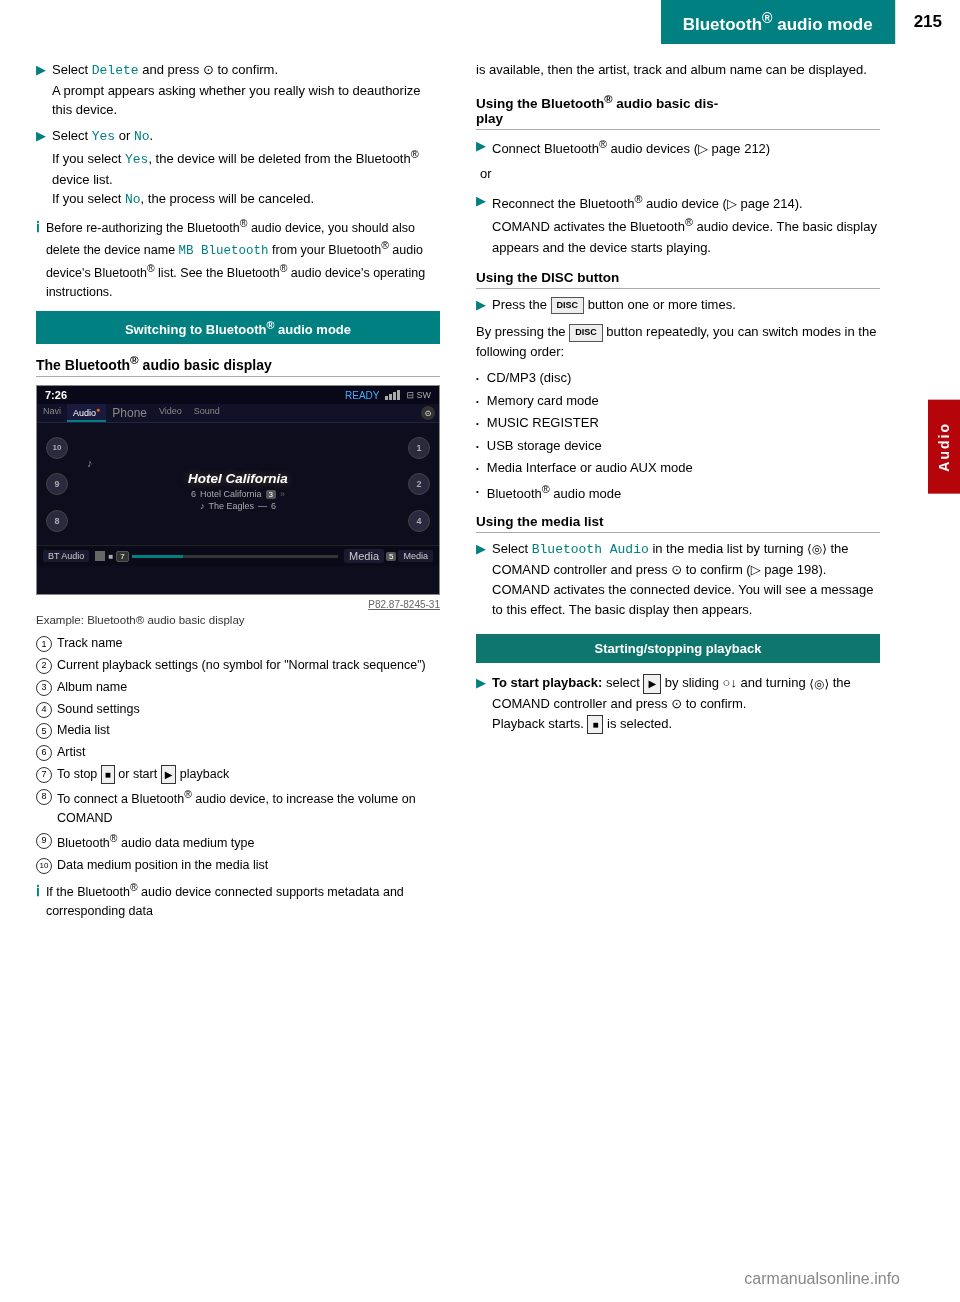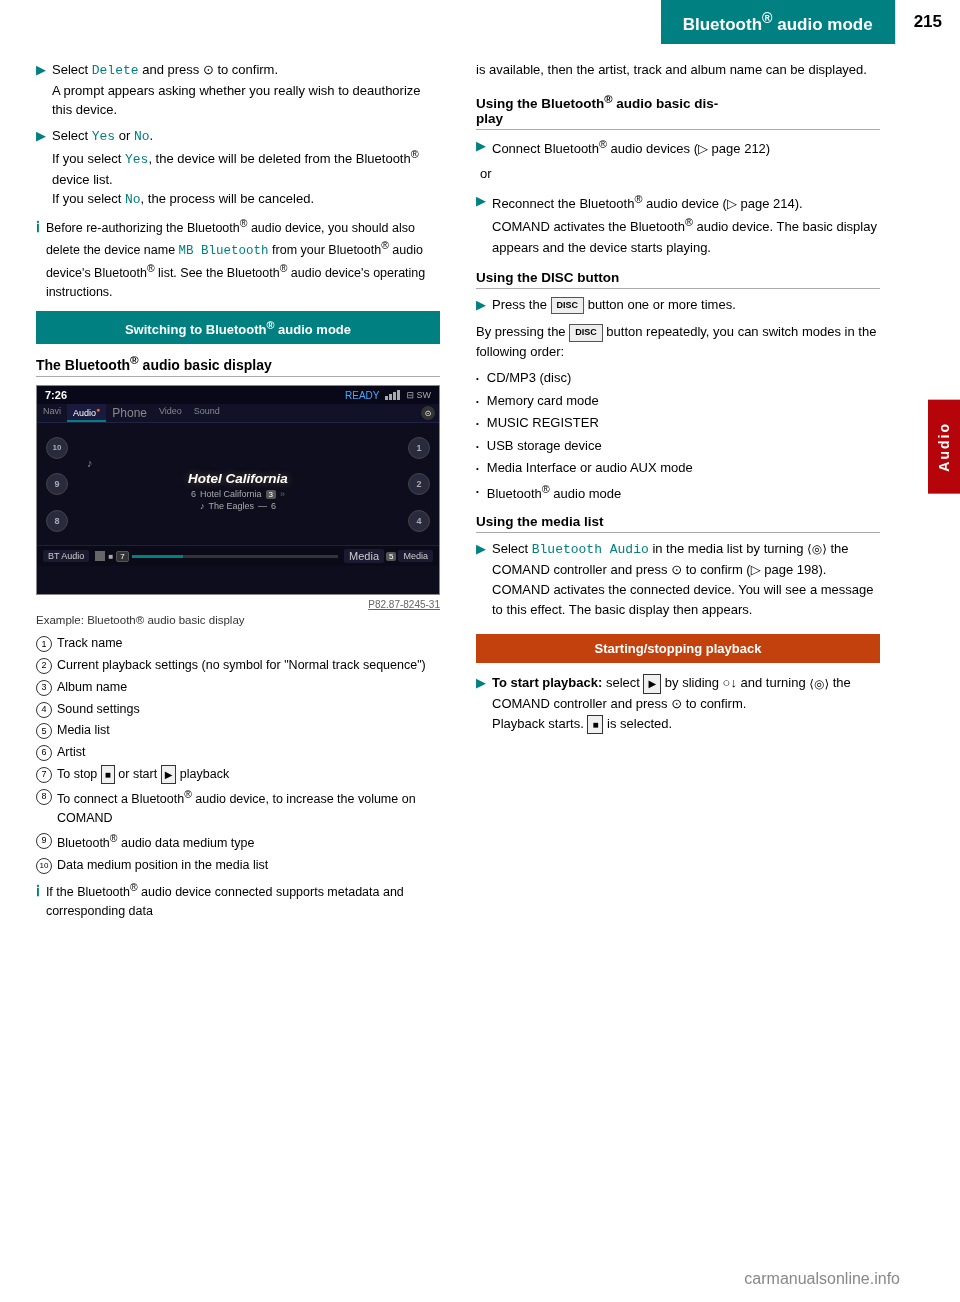--- a/index.html
+++ b/index.html
@@ -285,21 +285,21 @@
       <div style="font-size:13.5px; font-weight:bold; margin:0 0 6px 0; border-bottom:1px solid #aaa; padding-bottom:3px;">
         <span>Using the media list</span>
       </div>
 
       <div style="display:flex; margin-bottom:14px; line-height:1.55; font-size:13px;">
         <span style="color:#008080; margin-right:6px; flex-shrink:0;">▶</span>
         <span>Select <span style="font-family:'Courier New',monospace; color:#008080;">Bluetooth Audio</span> in the media list by turning <span style="display:inline-flex;align-items:center;gap:1px;vertical-align:middle; font-size:12px;">⟨◎⟩</span> the COMAND controller and press ⊙ to confirm (▷ page 198). COMAND activates the connected device. You will see a message to this effect. The basic display then appears.</span>
       </div>
     </div>
 
-    <div style="background:#c2410c; color:#fff; font-size:13px; font-weight:bold; padding:7px 14px; margin:0 0 10px 0; text-align:center;">
+    <div style="background:#0f766e; color:#fff; font-size:13px; font-weight:bold; padding:7px 14px; margin:0 0 10px 0; text-align:center;">
       <span>Starting/stopping playback</span>
     </div>
 
     <div style="display:flex; margin-bottom:8px; line-height:1.55; font-size:13px;">
       <span style="color:#008080; margin-right:6px; flex-shrink:0;">▶</span>
       <span><strong>To start playback:</strong> select <span style="display:inline-flex;align-items:center;justify-content:center;border:1px solid #333;padding:1px 4px;font-size:10px;background:#f0f0f0;vertical-align:middle;">▶</span> by sliding ○↓ and turning <span style="display:inline-flex;align-items:center;gap:1px;vertical-align:middle; font-size:12px;">⟨◎⟩</span> the COMAND controller and press ⊙ to confirm.<br>Playback starts. <span style="display:inline-flex;align-items:center;justify-content:center;border:1px solid #333;padding:1px 4px;font-size:10px;background:#f0f0f0;vertical-align:middle;">■</span> is selected.</span>
     </div>
 
   </div>
 

